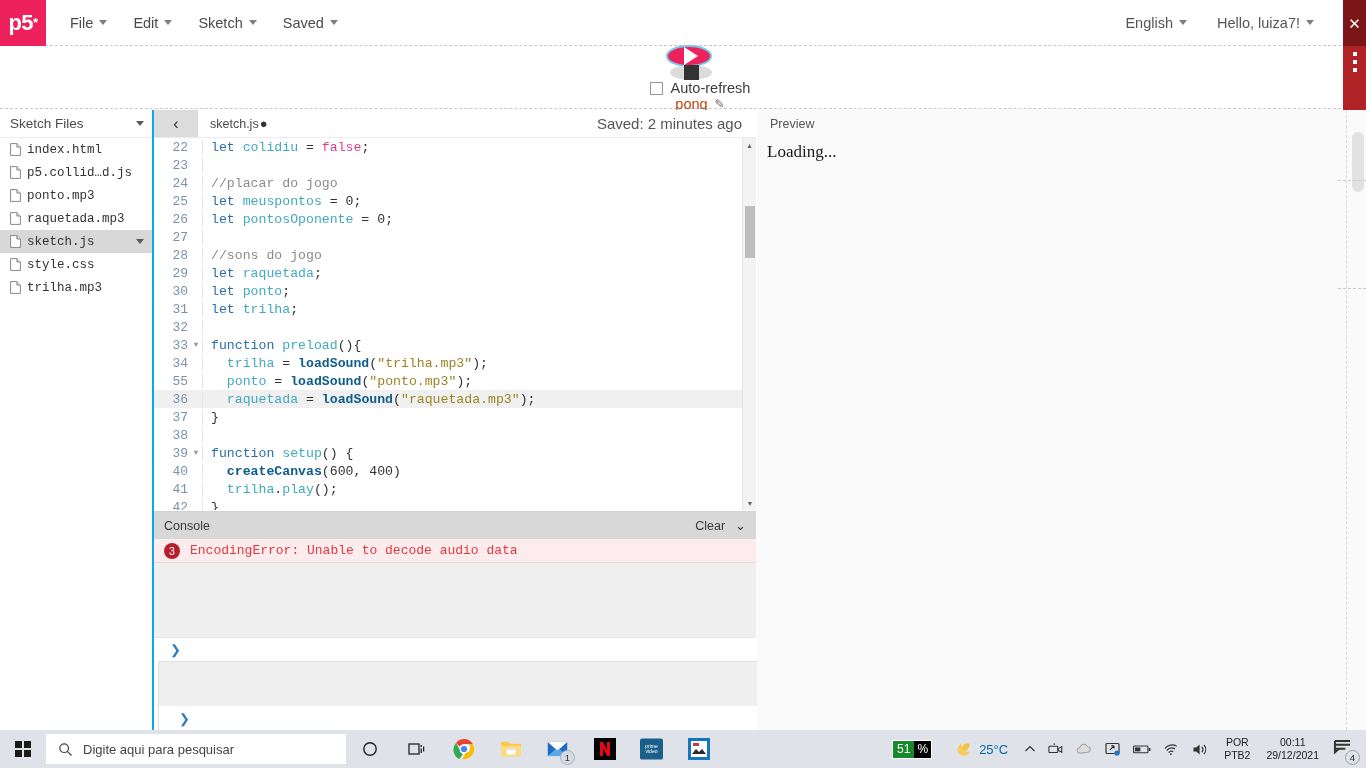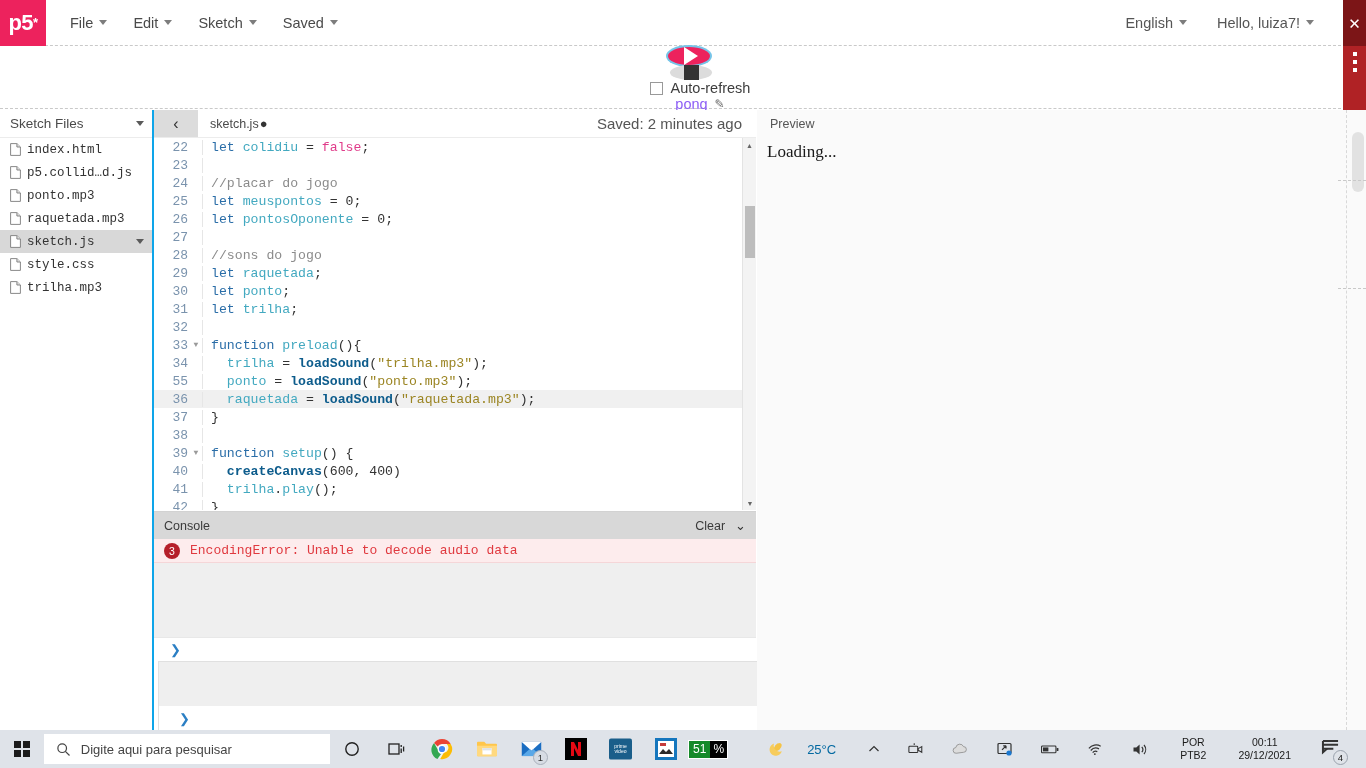--- a/index.html
+++ b/index.html
@@ -70,21 +70,21 @@
   .btn-stop {
     width: 42px; height: 42px; border-radius: 50%; background: #dcdcdc;
     display: flex; align-items: center; justify-content: center;
     margin-left: 16px; cursor: pointer;
   }
   .btn-stop .sq { width: 15px; height: 15px; background: #333; }
   .autorefresh { display: flex; align-items: center; gap: 8px; margin-left: 34px; cursor: pointer; }
   .cbox { width: 13px; height: 13px; border: 1.6px solid #999; background: #fff; }
   .autorefresh span { font-size: 14.5px; color: #3d3d3d; }
   .sketchname { margin-left: 34px; display: flex; align-items: center; gap: 7px; }
-  .sketchname .nm { font-size: 14.5px; color: #8b5cf6; }
+  .sketchname .nm { font-size: 14.5px; color: #c2410c; }
   .pencil { font-size: 12px; color: #666; }
   .byline { margin-left: 16px; font-size: 14.5px; color: #3d3d3d; }
   .btn-gear {
     margin-left: auto; margin-right: 26px;
     width: 42px; height: 42px; border-radius: 50%; background: #e2e2e2;
     display: flex; align-items: center; justify-content: center; cursor: pointer;
   }
 
   
   .sidebar {
@@ -242,21 +242,21 @@
     width: 300px; height: 30px; background: #fff; display: flex; align-items: center;
     gap: 10px; padding-left: 12px; cursor: text;
   }
   .search-box .ph { font-size: 13px; color: #444; }
   .tb-icon { width: 47px; height: 38px; display: flex; align-items: center; justify-content: center; cursor: pointer; position: relative; }
   .tb-badge {
     position: absolute; right: 6px; bottom: 3px; width: 15px; height: 15px;
     border-radius: 50%; background: #d7dce4; border: 1px solid #a9b0bb;
     font-size: 9.5px; color: #333; display: flex; align-items: center; justify-content: center;
   }
-  .tray { margin-left: auto; display: flex; align-items: center; gap: 16px; padding-right: 16px; }
+  .tray { margin-left: auto; display: flex; align-items: center; gap: 0; padding-right: 4px; }
   .battery-widget {
     display: flex; align-items: center; height: 19px; background: #000;
     border: 1.5px solid #fff; margin-right: 18px; font-size: 12px;
   }
   .battery-widget .pct { background: #168a2a; color: #fff; padding: 0 4px; height: 100%; display: flex; align-items: center; }
   .battery-widget .sym { color: #fff; padding: 0 3px; }
   .tray-item { padding: 0 6px; display: flex; align-items: center; justify-content: center; cursor: pointer; height: 38px; }
   .tray-temp { font-size: 13px; color: #0369a1; padding-right: 10px; }
   .lang { display: flex; flex-direction: column; align-items: center; font-size: 10.5px;
           color: #1a1a1a; line-height: 13px; padding: 0 8px; cursor: pointer; }

